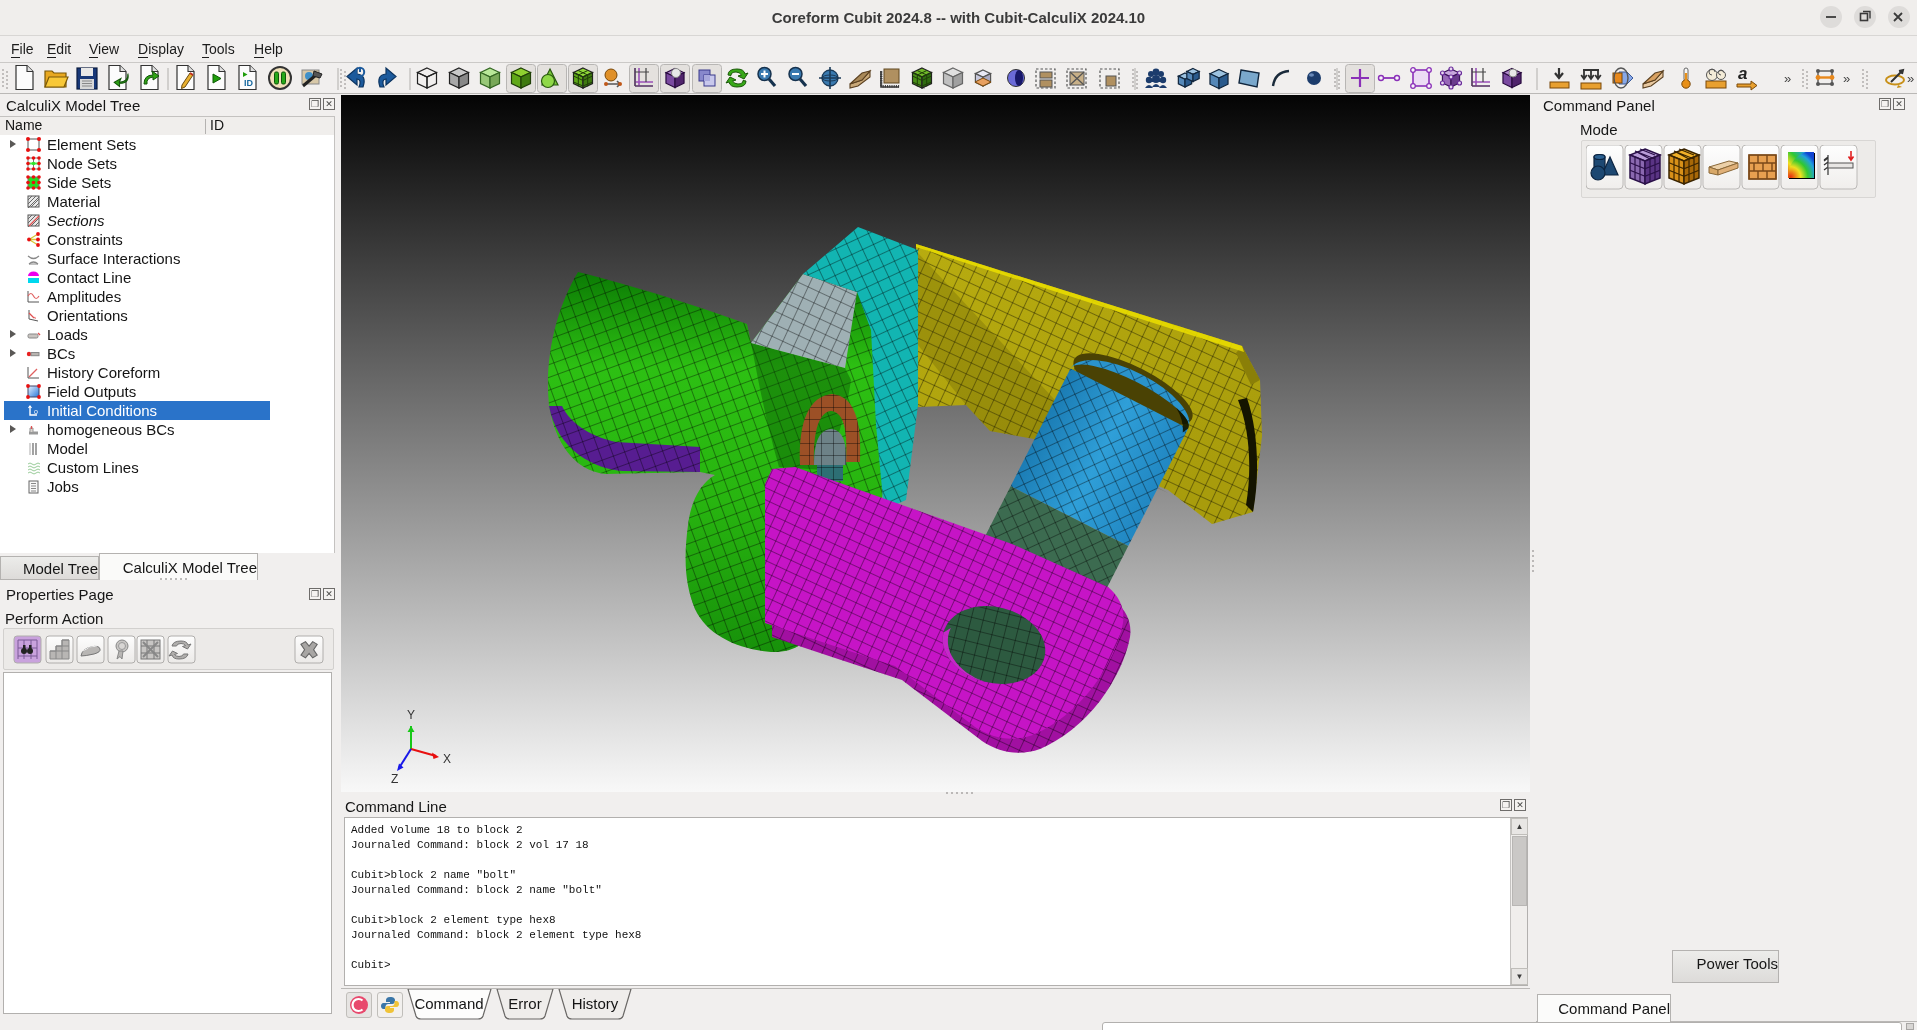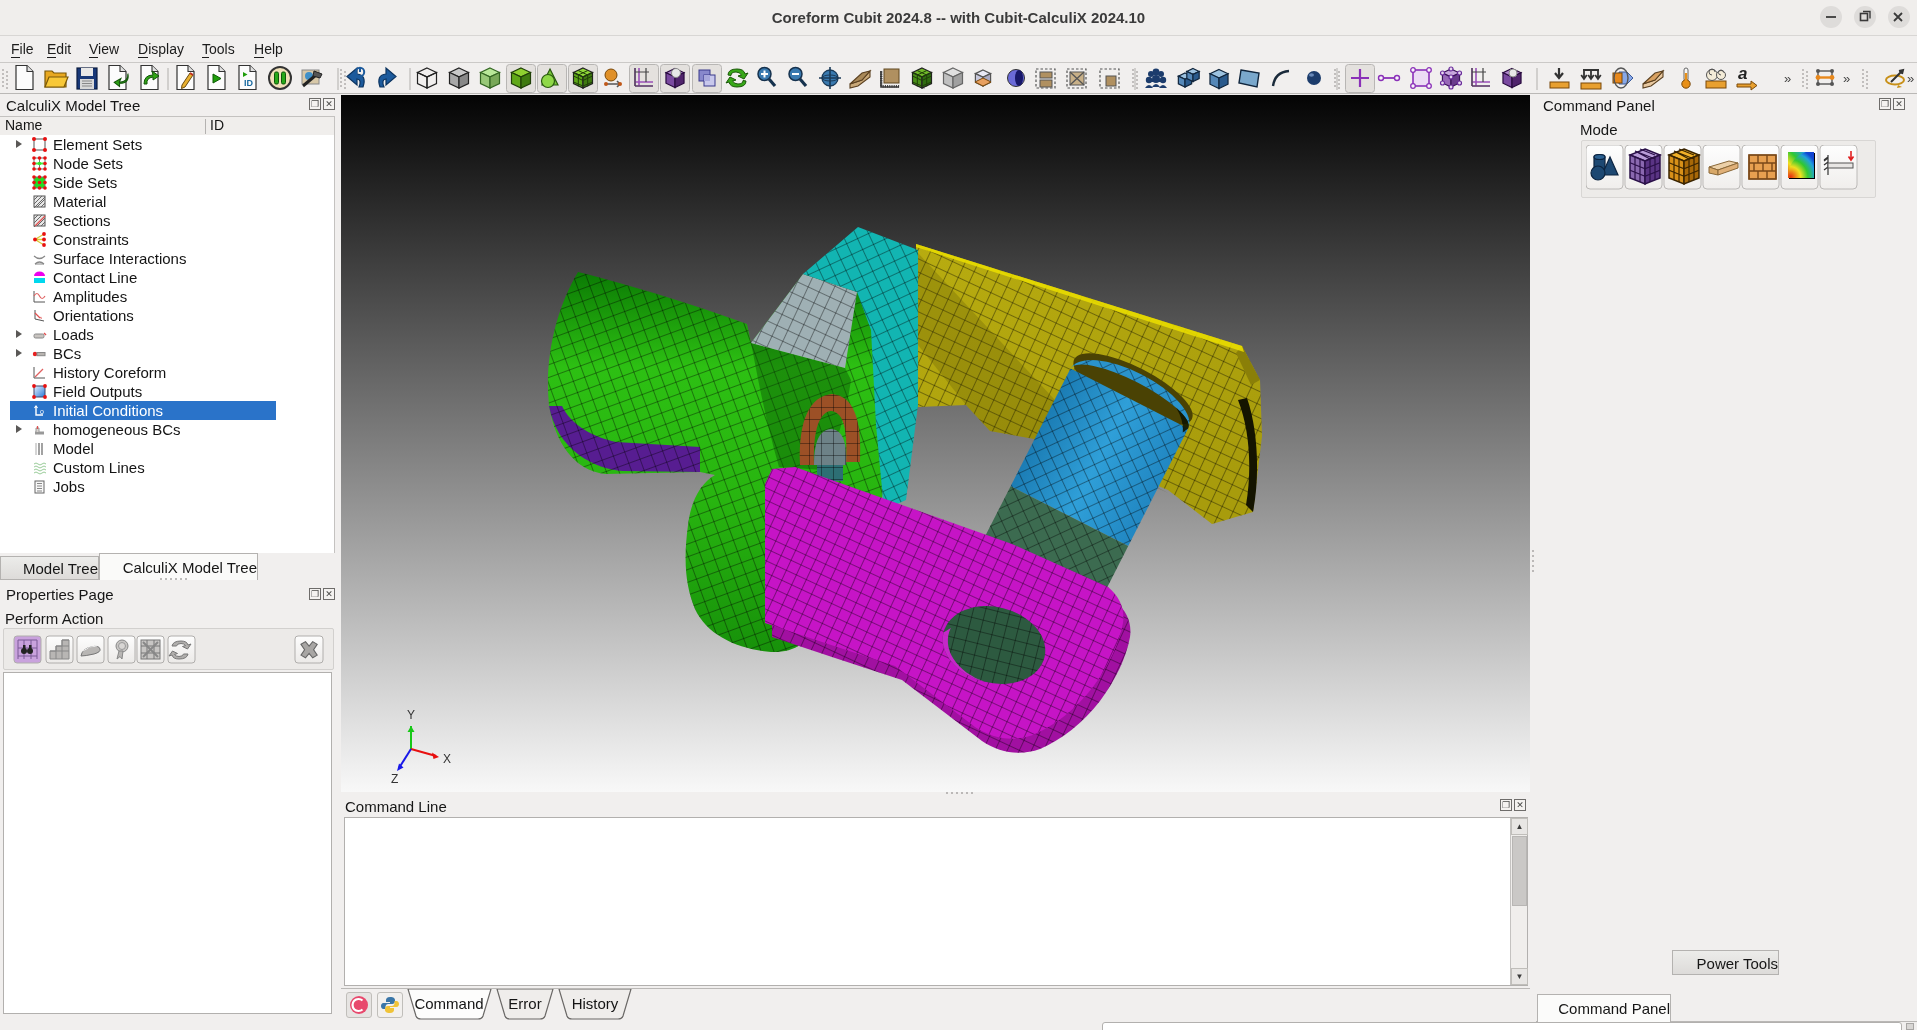--- a/index.html
+++ b/index.html
@@ -5,21 +5,21 @@
 .abs{position:absolute}
 .titlebar{left:0;top:0;width:1917px;height:36px;background:#f0eeec;border-bottom:1px solid #d8d6d4}
 .title{width:100%;text-align:center;font-size:15px;font-weight:bold;color:#3b3b3b;line-height:35px}
 .winbtn{top:6px;width:22px;height:22px;border-radius:11px;background:#dedcda}
 .menubar{left:0;top:37px;width:1917px;height:26px;background:#f1efee;border-bottom:1px solid #cbc9c7}
 .menu{font-size:14px;color:#1c1c1c;top:4px}
 .menu u{text-decoration:none;border-bottom:1px solid #1c1c1c}
 .toolbar{left:0;top:64px;width:1917px;height:30px;background:#f1efee;border-bottom:1px solid #bab8b6}
 .dockhdr{font-size:15px;color:#161616}
 .hbtn{width:12px;height:12px;border:1px solid #6e6c6a;background:#f4f2f0;font-size:9px;line-height:10px;text-align:center;color:#4a4a48}
-.treerow{left:10px;width:266px;height:19px;font-size:15px;color:#141414;line-height:19px;white-space:nowrap}
+.treerow{left:4px;width:266px;height:19px;font-size:15px;color:#141414;line-height:19px;white-space:nowrap}
 .tlabel{position:absolute;left:43px}
 .arrow{position:absolute;left:6px;top:5px;width:0;height:0;border-left:6px solid #5a5856;border-top:4px solid transparent;border-bottom:4px solid transparent}
 .tab{font-size:15px;color:#161616;text-align:right}
 .mono{font-family:"Liberation Mono",monospace;font-size:11px;color:#101010;white-space:pre;line-height:15px}
 
 .dots{position:absolute;display:flex;gap:3px}
 .dots i{width:2px;height:2px;background:#a8a6a4;border-radius:1px}
 .vdots{position:absolute;display:flex;flex-direction:column;gap:3px}
 .vdots i{width:2px;height:2px;background:#a8a6a4;border-radius:1px}
 </style></head>
@@ -387,21 +387,21 @@
       </svg>
       <span class="tlabel">Side Sets</span>
     </div>
 <div class="treerow abs" style="top:57px;">
       <svg width="17" height="17" style="position:absolute;left:21px;top:1px">
         <rect x="3" y="3" width="11" height="11" fill="#e8e8e8" stroke="#555"></rect>
         <path d="M3,7 l4,-4 M3,11 l8,-8 M3,15 l11,-11 M6,14 l8,-8 M10,14 l4,-4" stroke="#666" stroke-width="1"></path>
       </svg>
       <span class="tlabel">Material</span>
     </div>
-<div class="treerow abs" style="top:76px;">
+<div class="treerow abs" style="top:76px;font-style:italic;">
       <svg width="17" height="17" style="position:absolute;left:21px;top:1px">
         <rect x="3" y="3" width="11" height="11" fill="#e8e8e8" stroke="#555"></rect>
         <path d="M3,7 l4,-4 M3,11 l8,-8 M3,15 l11,-11 M6,14 l8,-8 M10,14 l4,-4" stroke="#666" stroke-width="1"></path>
         <path d="M4,14 l10,-10" stroke="#e05050" stroke-width="1.2"></path>
       </svg>
       <span class="tlabel">Sections</span>
     </div>
 <div class="treerow abs" style="top:95px;">
       <svg width="17" height="17" style="position:absolute;left:21px;top:1px">
         <path d="M4,8.5 L13,3 M4,8.5 L13,8.5 M4,8.5 L13,14" stroke="#d8c838" stroke-width="1.3"></path>
@@ -686,20 +686,30 @@
         <text x="102" y="668">X</text>
         <text x="50" y="688">Z</text>
 </g>
     </svg>
 </div>
 
 <div class="abs dockhdr" style="left:345px;top:798px">Command Line</div>
 <div class="abs hbtn" style="left:1500px;top:799px">❐</div>
 <div class="abs hbtn" style="left:1514px;top:799px">✕</div>
 <div class="abs" style="left:344px;top:817px;width:1184px;height:169px;background:#fff;border:1px solid #b2b0ae">
+<div class="abs mono" style="left:6px;top:5px">Added Volume 18 to block 2
+Journaled Command: block 2 vol 17 18
+
+Cubit&gt;block 2 name "bolt"
+Journaled Command: block 2 name "bolt"
+
+Cubit&gt;block 2 element type hex8
+Journaled Command: block 2 element type hex8
+
+Cubit&gt;</div>
 <div class="abs" style="right:0;top:0;width:17px;height:167px;background:#f0eeec;border-left:1px solid #c4c2c0">
   <div class="abs" style="left:0;top:0;width:17px;height:17px;background:#e8e6e4;border:1px solid #c0beba;font-size:8px;text-align:center;line-height:16px;color:#3a3a3a">▲</div>
   <div class="abs" style="left:1px;top:18px;width:15px;height:70px;background:#cac8c6;border:1px solid #b8b6b4"></div>
   <div class="abs" style="left:0;bottom:0;width:17px;height:17px;background:#e8e6e4;border:1px solid #c0beba;font-size:8px;text-align:center;line-height:16px;color:#3a3a3a">▼</div>
 </div>
 </div>
 
 <div class="abs" style="left:341px;top:988px;width:1189px;height:1px;background:#bab8b6"></div>
 <div class="abs" style="left:346px;top:992px;width:26px;height:26px;background:#e6e4e2;border:1px solid #c0beba;border-radius:3px"></div>
 <svg class="abs" style="left:349px;top:995px" width="20" height="20">
@@ -794,21 +804,21 @@
       <g transform="translate(236,0)">
         <path d="M6,10 v20 M6,12 l-4,3 m4,2 l-4,3 m4,2 l-4,3 m4,-12 l-4,3" stroke="#333" stroke-width="1.2"></path>
         <rect x="6" y="18" width="25" height="5" fill="#e8e6e4" stroke="#555"></rect>
         <path d="M29,6 v9 m-2.5,-3.5 l2.5,3.5 2.5,-3.5" stroke="#e02020" stroke-width="1.6" fill="none"></path>
       </g>
     </svg>
   </div>
 
 <div class="abs" style="left:1536px;top:1021px;width:381px;height:1px;background:#bab8b6"></div>
 <div class="abs tab" style="left:1537px;top:994px;width:134px;height:28px;background:#fbfbfa;border:1px solid #b4b2b0;border-bottom:none;line-height:28px">Command Panel</div>
-<div class="abs tab" style="left:1672px;top:950px;width:107px;height:25px;background:linear-gradient(#ececea,#dddbd9);border:1px solid #b4b2b0;line-height:25px">Power Tools</div>
+<div class="abs tab" style="left:1672px;top:950px;width:107px;height:33px;background:linear-gradient(#ececea,#dddbd9);border:1px solid #b4b2b0;line-height:25px">Power Tools</div>
 
 <div class="abs" style="left:1102px;top:1022px;width:800px;height:12px;background:#fff;border:1px solid #b2b0ae;border-radius:3px"></div>
 <div class="abs" style="left:1906px;top:1023px;width:8px;height:7px;background:#d8d6d4;border:1px solid #a8a6a4"></div>
 <div class="dots" style="left:160px;top:578px">
     <i></i>
     <i></i>
     <i></i>
     <i></i>
     <i></i>
     <i></i>

